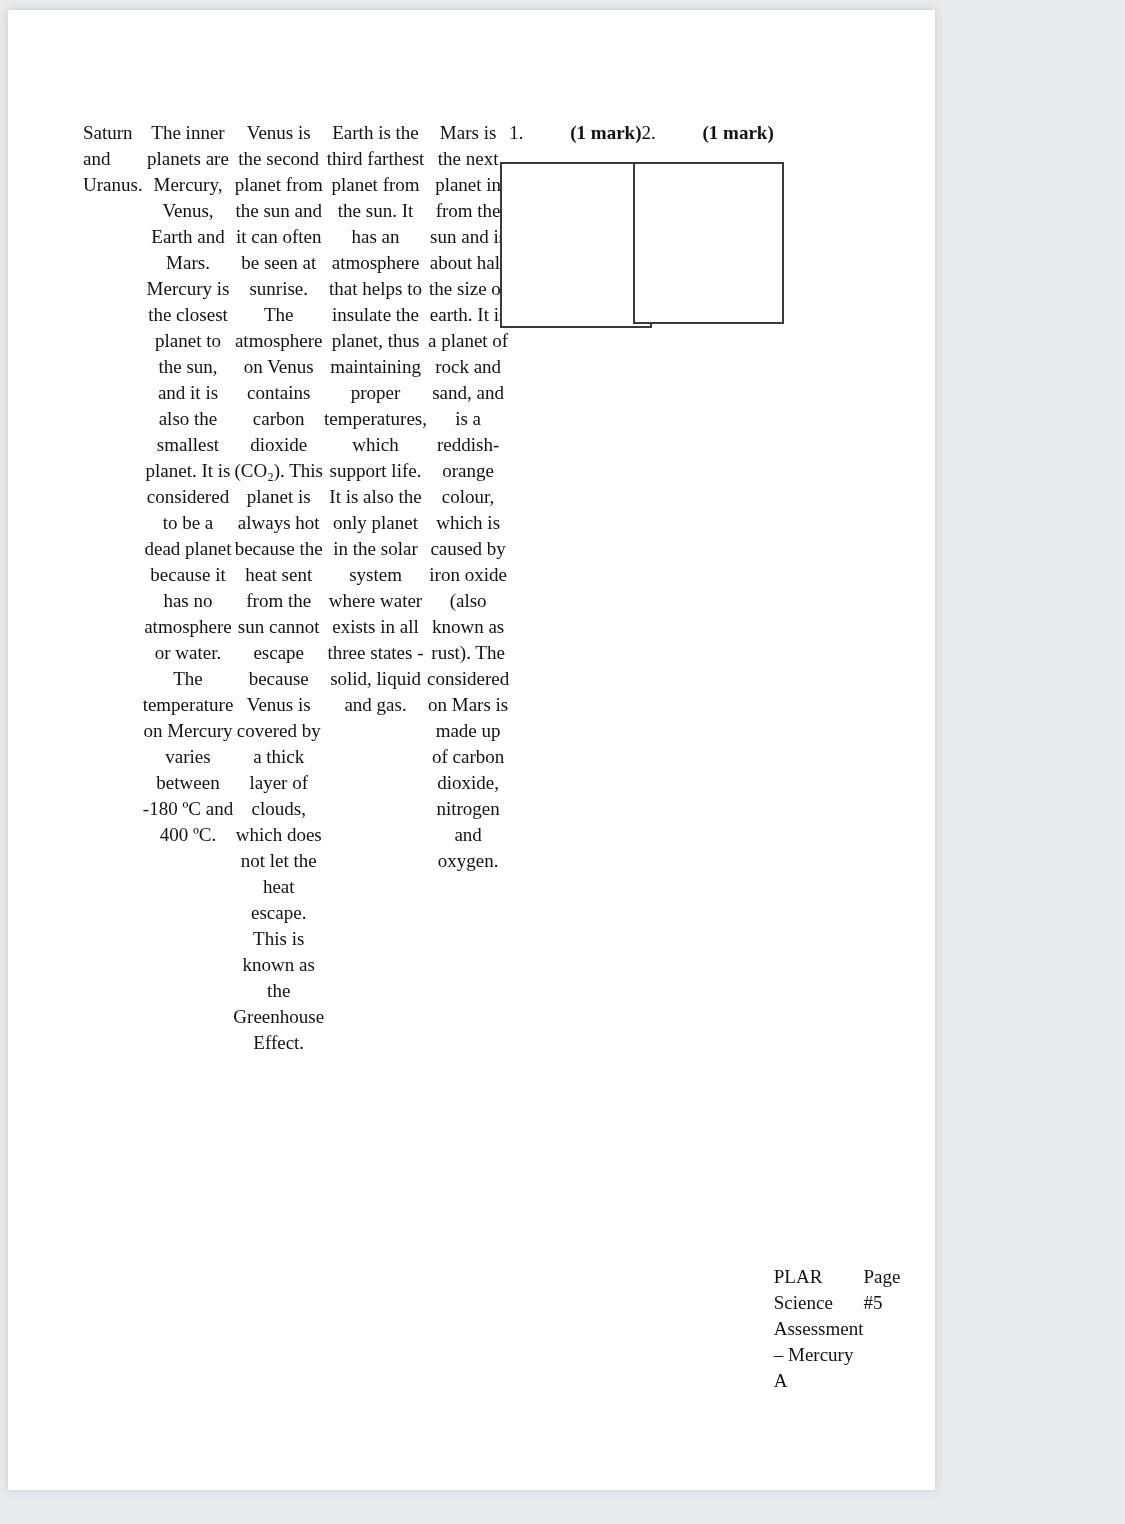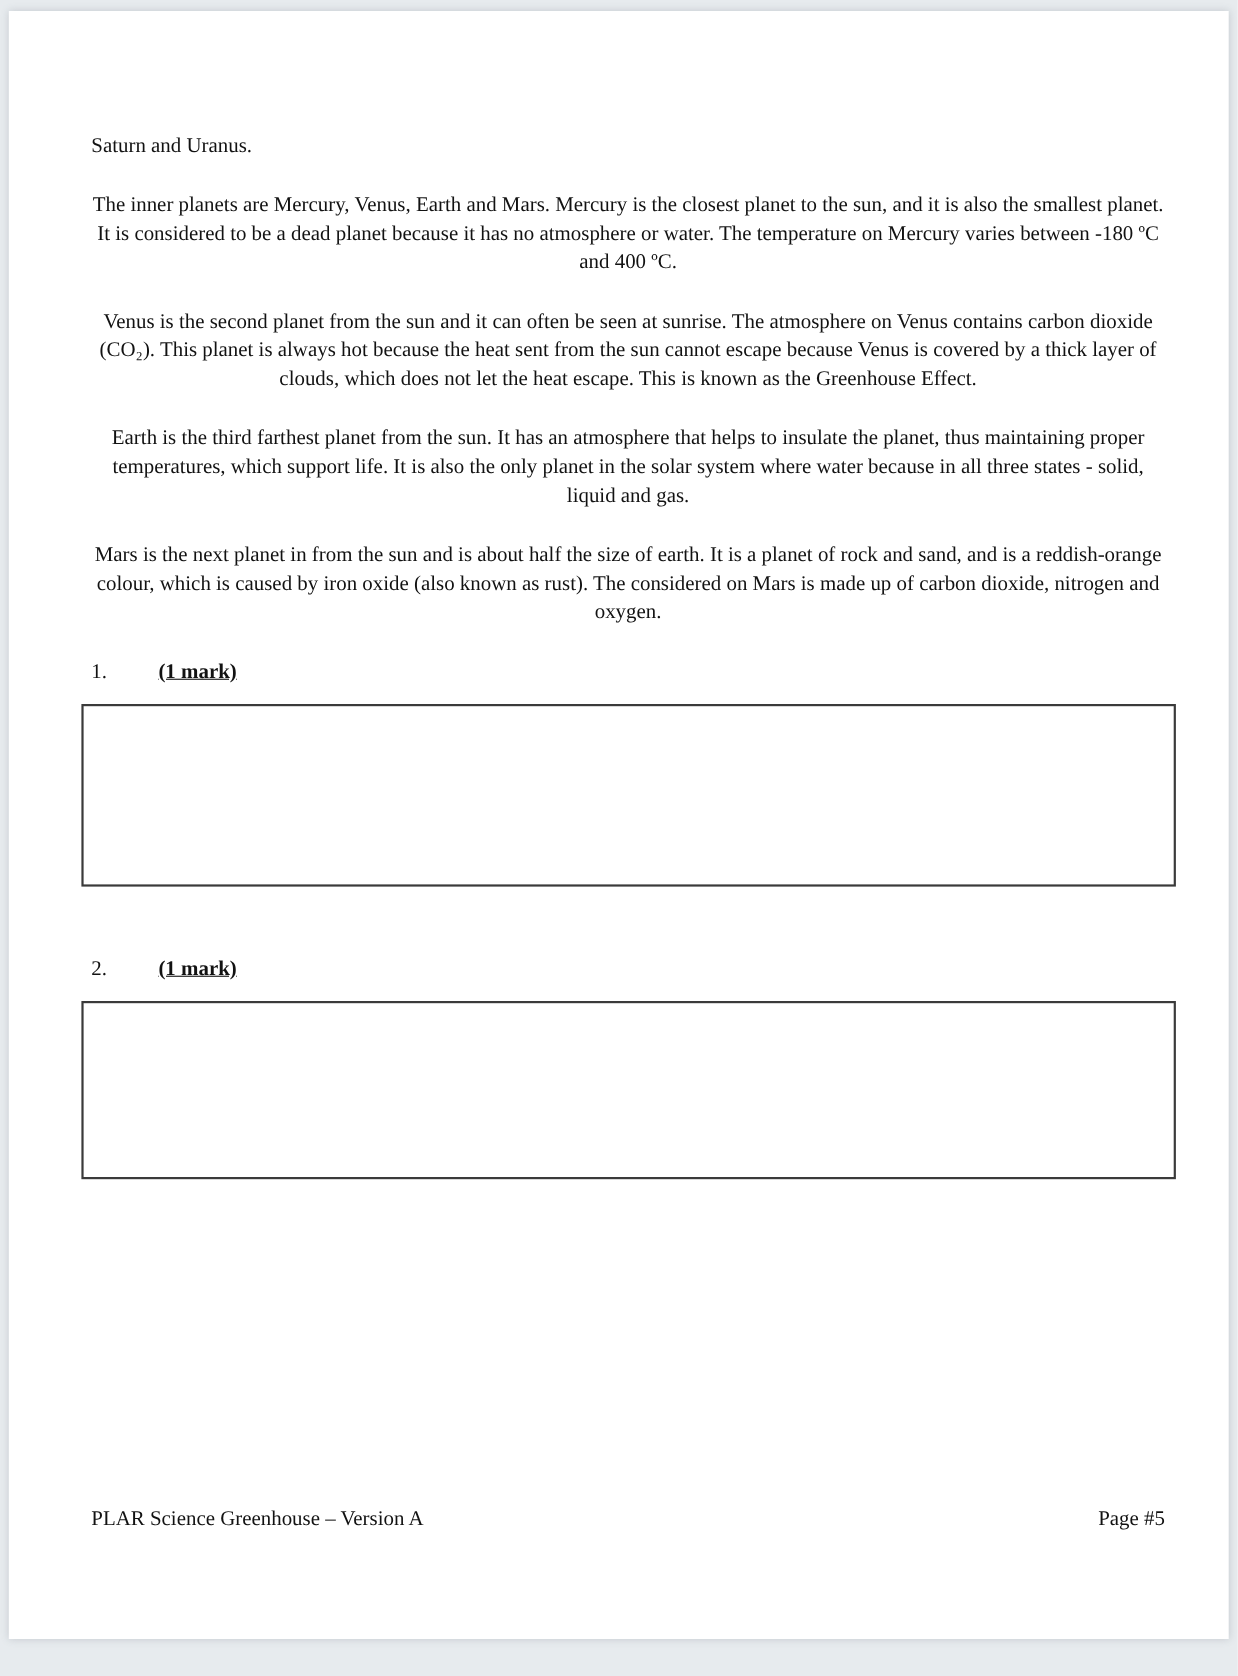--- a/index.html
+++ b/index.html
@@ -10,25 +10,24 @@
     font-family: "Liberation Serif", "DejaVu Serif", serif;
   }
 
   body {
     min-height: 1524px;
     padding: 10px 8px 34px 8px;
   }
 
   .paper {
     background: #ffffff;
-    width: 1109px;
+    width: 927px;
     min-height: 1480px;
     box-shadow: 0 0 7px rgba(90,100,110,0.25);
     display: flex;
-    flex-direction: column;
     padding: 110px 58px 96px 75px;
     color: #121212;
     font-size: 19px;
     line-height: 26px;
   }
 
   .fragment {
     margin-bottom: 28px;
   }
 
@@ -53,21 +52,20 @@
   }
 
   .q-text {
     white-space: normal;
   }
 
   .q-marks {
     font-weight: bold;
     margin-left: 9px;
     white-space: nowrap;
-    text-decoration: underline;
   }
 
   .answer-box {
     border: 2px solid #3a3a3a;
     height: 166px;
     margin-left: -9px;
     margin-right: -10px;
     background: #ffffff;
   }
 
@@ -90,21 +88,21 @@
 <body>
 
 <div class="paper">
 
   <div class="fragment">Saturn and Uranus.</div>
 
   <div class="para">The inner planets are Mercury, Venus, Earth and Mars.  Mercury is the closest planet to the sun, and it is also the smallest planet.  It is considered to be a dead planet because it has no atmosphere or water.  The temperature on Mercury varies between -180 ºC and 400 ºC.</div>
 
   <div class="para">Venus is the second planet from the sun and it can often be seen at sunrise.  The atmosphere on Venus contains carbon dioxide (CO₂).  This planet is always hot because the heat sent from the sun cannot escape because Venus is covered by a thick layer of clouds, which does not let the heat escape.  This is known as the Greenhouse Effect.</div>
 
-  <div class="para">Earth is the third farthest planet from the sun. It has an atmosphere that helps to insulate the planet, thus maintaining proper temperatures, which support life.  It is also the only planet in the solar system where water because in all three states - solid, liquid and gas.</div>
+  <div class="para">Earth is the third farthest planet from the sun. It has an atmosphere that helps to insulate the planet, thus maintaining proper temperatures, which support life.  It is also the only planet in the solar system where water exists in all three states - solid, liquid and gas.</div>
 
   <div class="para">Mars is the next planet in from the sun and is about half the size of earth.  It is a planet of rock and sand, and is a reddish-orange colour, which is caused by iron oxide (also known as rust).  The considered on Mars is made up of carbon dioxide, nitrogen and oxygen.</div>
 
   <div class="question-block">
     <div class="question-line">
       <span class="q-number">1.</span>
       <span class="q-marks">(1 mark)</span>
     </div>
     <div class="answer-box"></div>
   </div>
@@ -113,17 +111,17 @@
 
   <div class="question-block">
     <div class="question-line">
       <span class="q-number">2.</span>
       <span class="q-marks">(1 mark)</span>
     </div>
     <div class="answer-box second"></div>
   </div>
 
   <div class="footer">
-    <span>PLAR Science Greenhouse – Version A</span>
+    <span>PLAR Science Assessment – Mercury A</span>
     <span>Page #5</span>
   </div>
 
 </div>
 
 </body></html>

